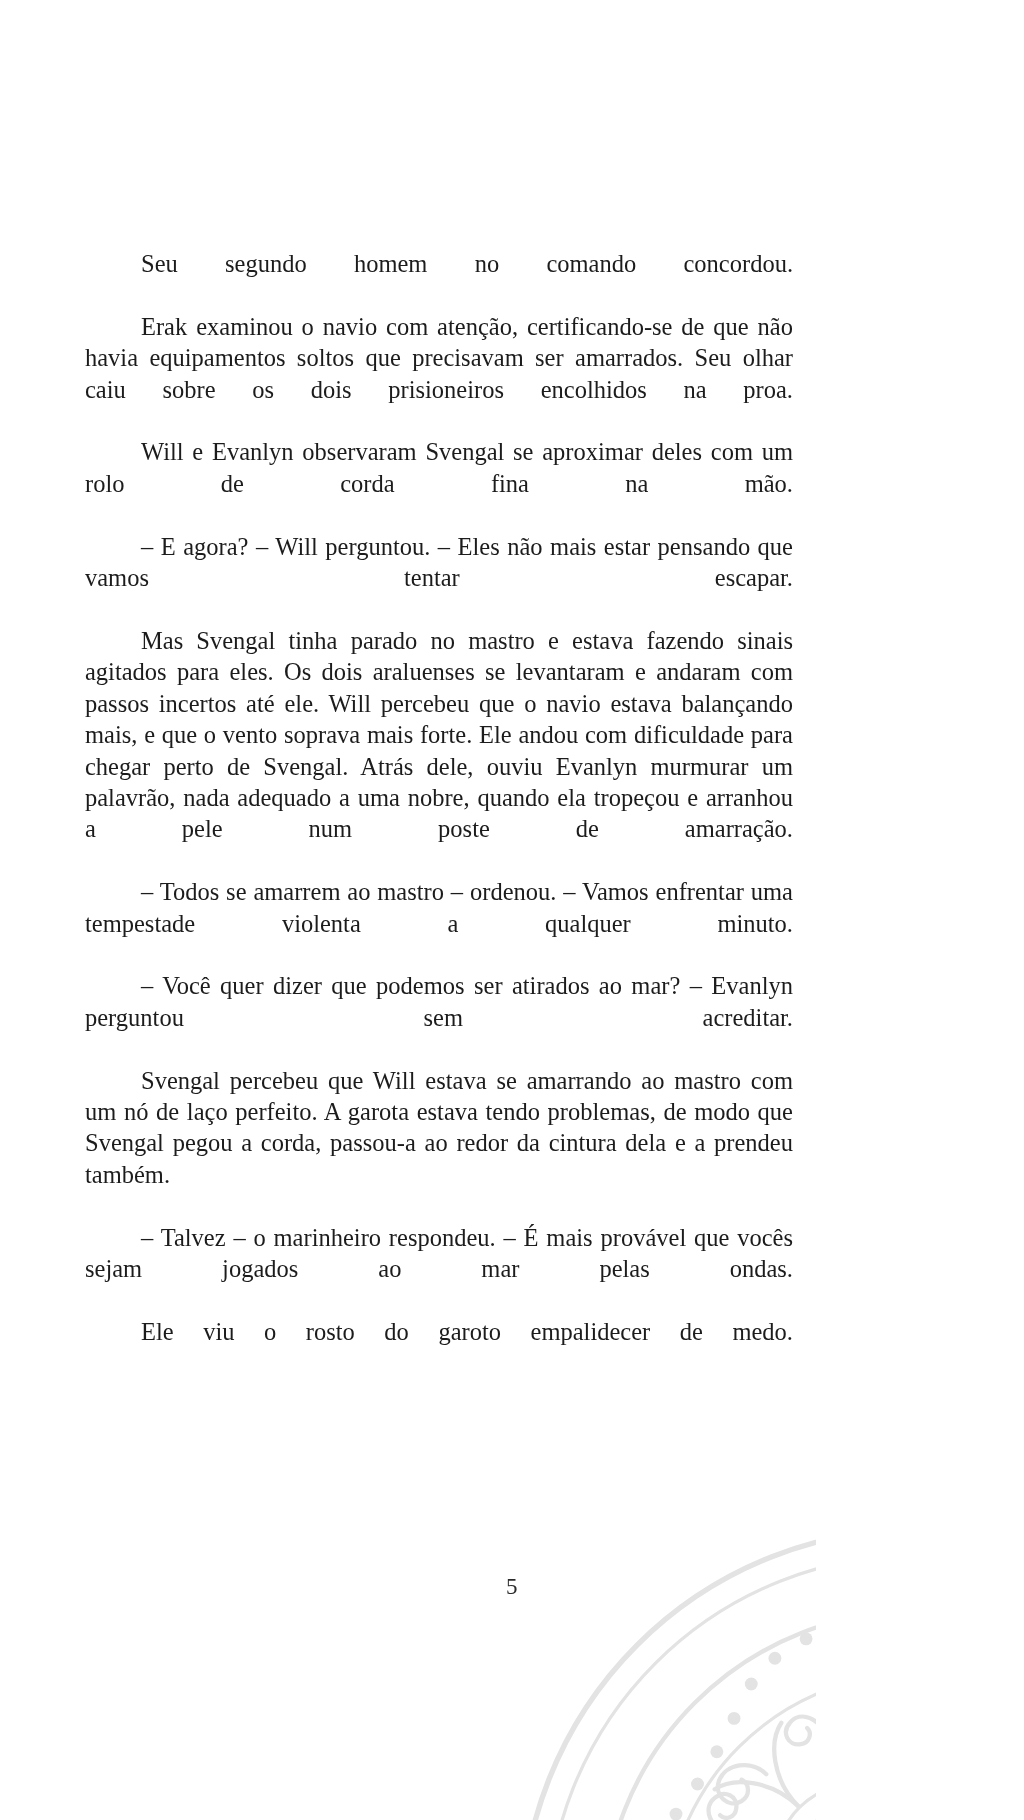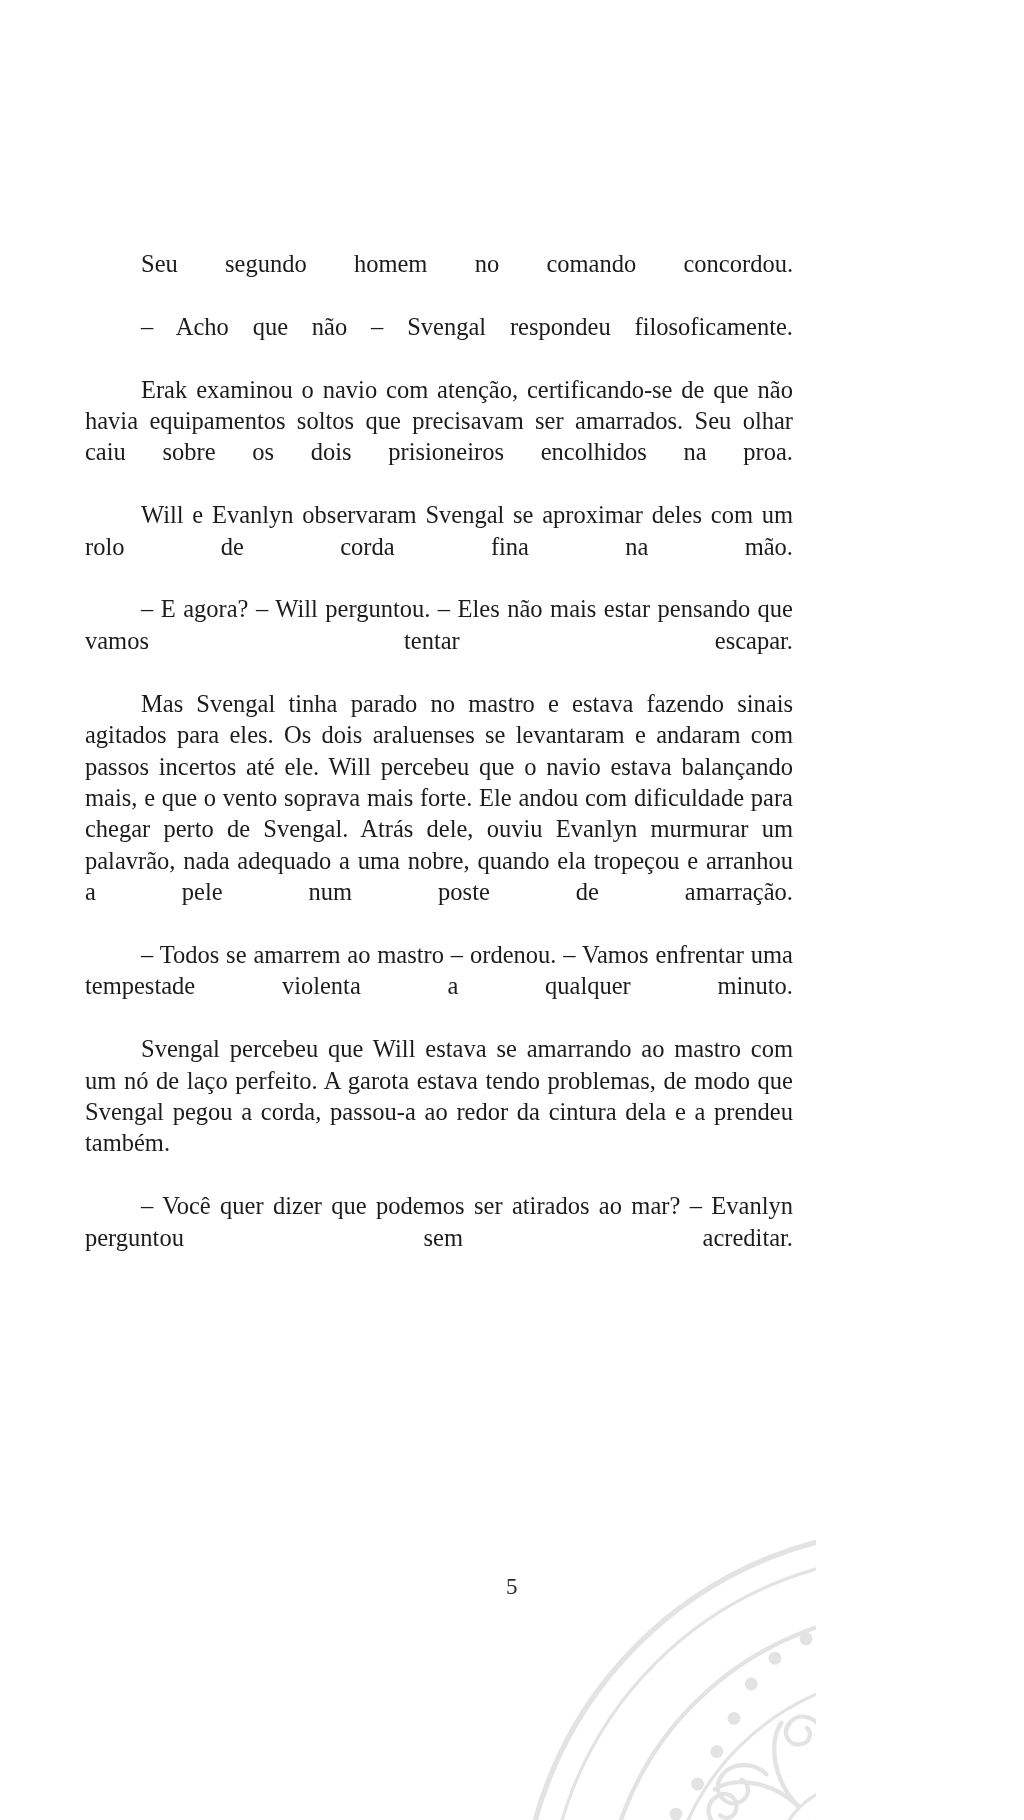--- a/index.html
+++ b/index.html
@@ -73,28 +73,29 @@
     height: 100%;
   }
 </style>
 </head>
 <body>
 
 <div class="page" style="background: rgb(255, 255, 255);">
 
   <div class="text-column" id="text-column" style="color: rgb(28, 28, 28);">
       <p class="para">Seu segundo homem no comando concordou.</p>
-      <p class="para">– Acho que não – Svengal respondeu filosoficamente.</p>
       <p class="para">Erak examinou o navio com atenção, certificando-se de que não havia equipamentos soltos que precisavam ser amarrados. Seu olhar caiu sobre os dois prisioneiros encolhidos na proa.</p>
       <p class="para">Will e Evanlyn observaram Svengal se aproximar deles com um rolo de corda fina na mão.</p>
       <p class="para">– E agora? – Will perguntou. – Eles não mais estar pensando que vamos tentar escapar.</p>
       <p class="para">Mas Svengal tinha parado no mastro e estava fazendo sinais agitados para eles. Os dois araluenses se levantaram e andaram com passos incertos até ele. Will percebeu que o navio estava balançando mais, e que o vento soprava mais forte. Ele andou com dificuldade para chegar perto de Svengal. Atrás dele, ouviu Evanlyn murmurar um palavrão, nada adequado a uma nobre, quando ela tropeçou e arranhou a pele num poste de amarração.</p>
       <p class="para">– Todos se amarrem ao mastro – ordenou. – Vamos enfrentar uma tempestade violenta a qualquer minuto.</p>
+      <p class="para">– Você quer dizer que podemos ser atirados ao mar? – Evanlyn perguntou sem acreditar.</p>
       <p class="para">Svengal percebeu que Will estava se amarrando ao mastro com um nó de laço perfeito. A garota estava tendo problemas, de modo que Svengal pegou a corda, passou-a ao redor da cintura dela e a prendeu também.</p>
-      <p class="para">– Você quer dizer que podemos ser atirados ao mar? – Evanlyn perguntou sem acreditar.</p>
+      <p class="para">– Talvez – o marinheiro respondeu. – É mais provável que vocês sejam jogados ao mar pelas ondas.</p>
+      <p class="para">Ele viu o rosto do garoto empalidecer de medo.</p>
     </div>
 
   <div class="folio">5</div>
 
   <div class="ornament">
     <svg viewBox="0 0 400 400" xmlns="http://www.w3.org/2000/svg" aria-hidden="true">
       <g id="orn" fill="none" stroke="#e3e3e3" stroke-width="3">
 
         <path d="M16,384 A368,368 0 0 1 384,16" stroke="#e3e3e3" stroke-width="5"></path>
         <path d="M40,384 A344,344 0 0 1 384,40" stroke="#e3e3e3" stroke-width="3"></path>

